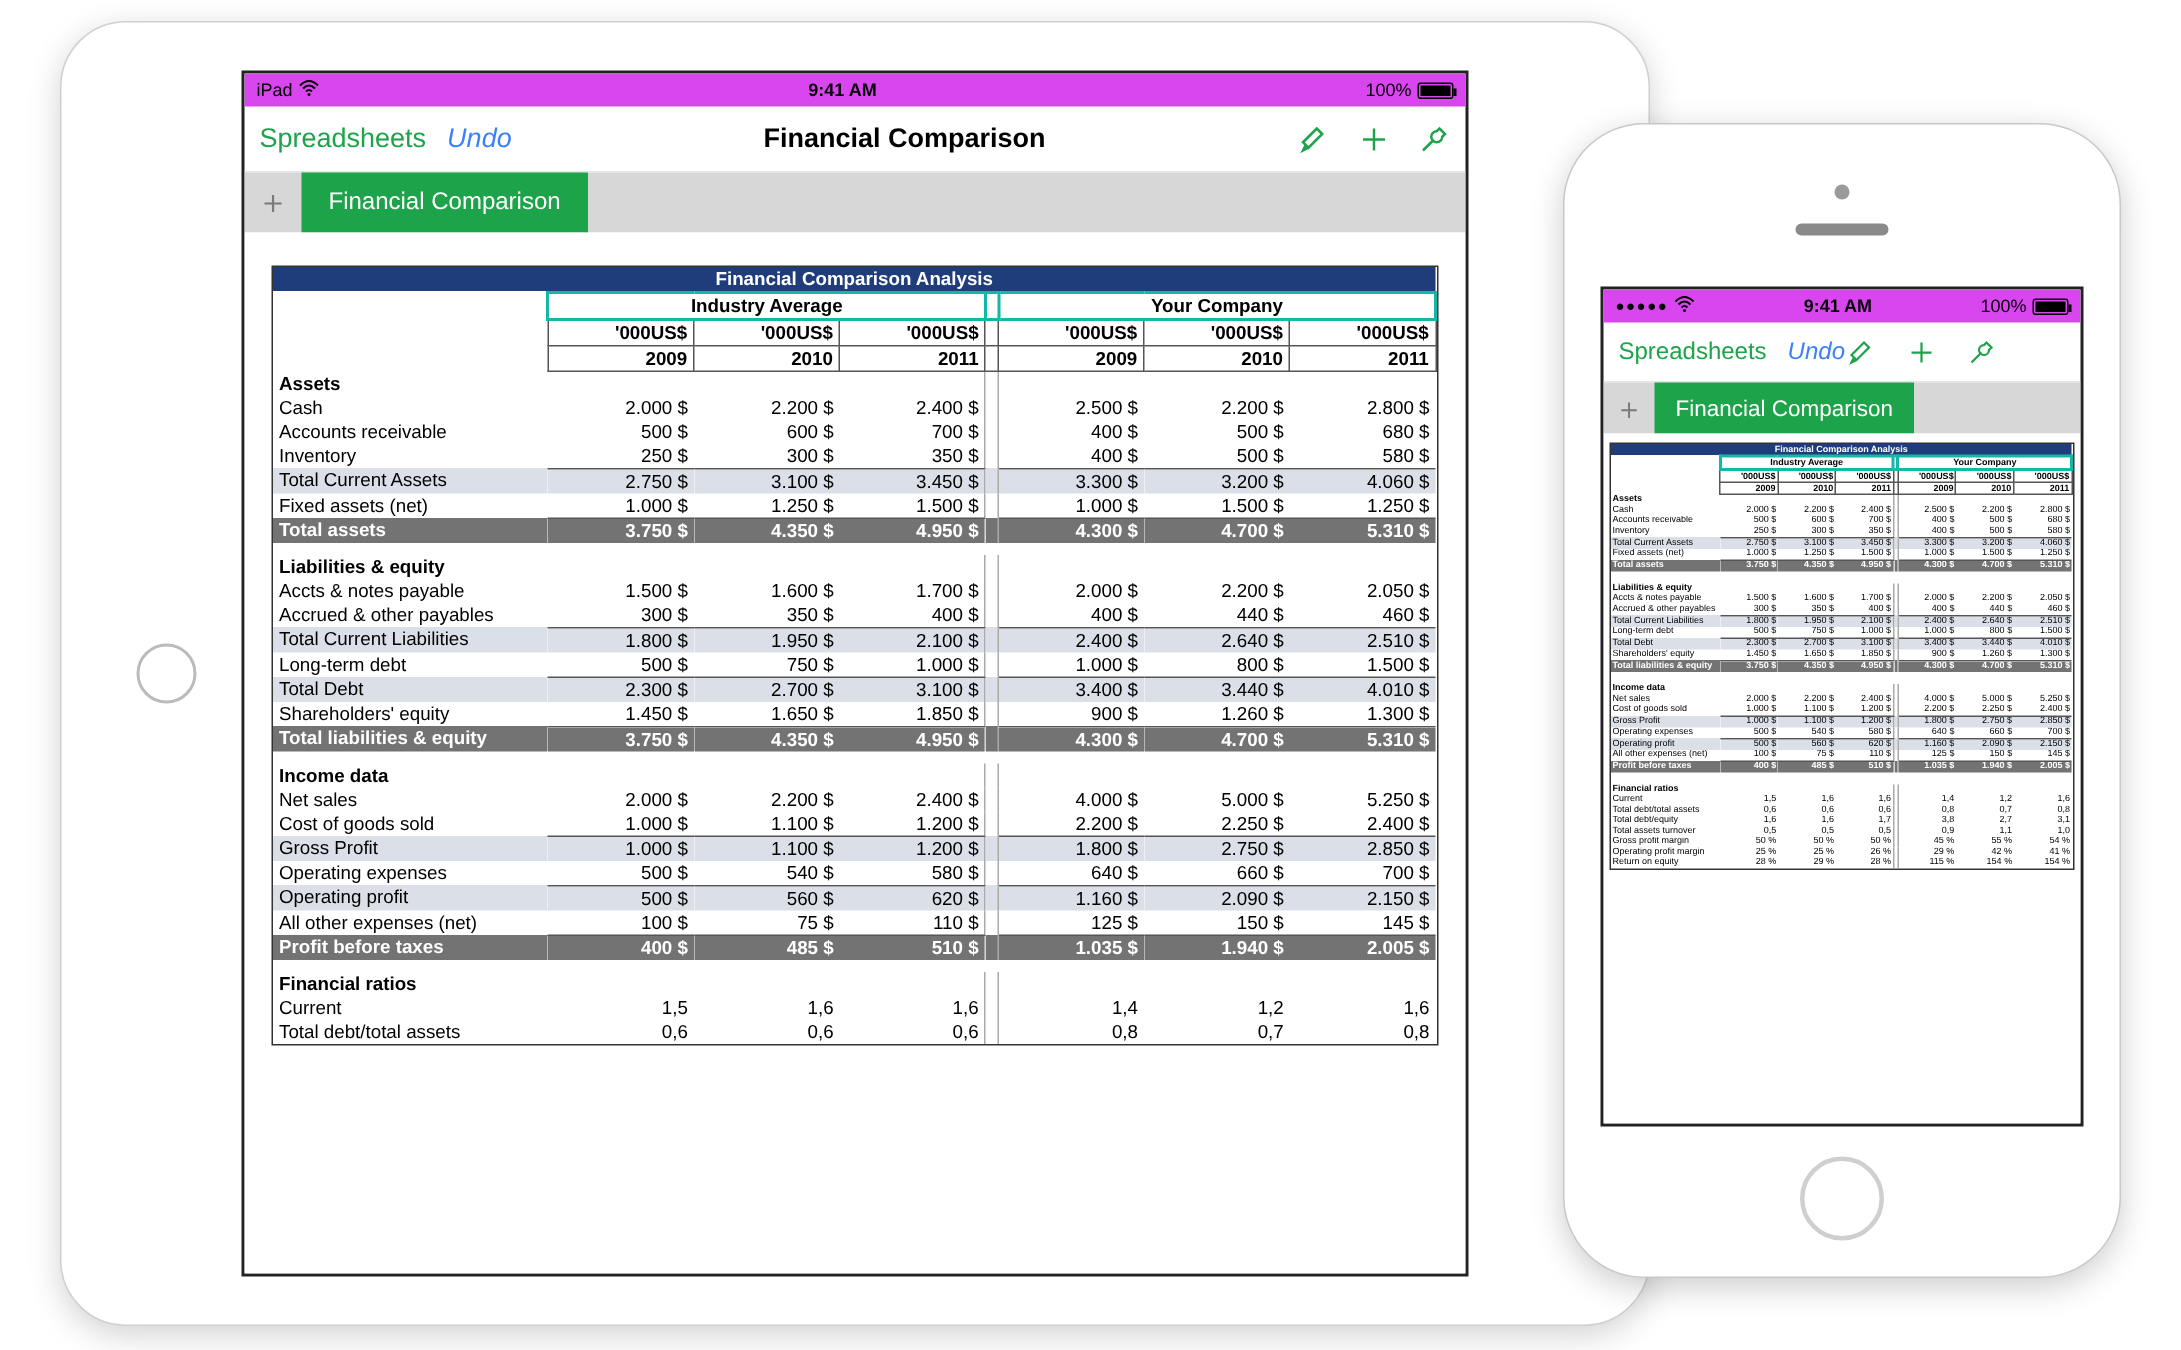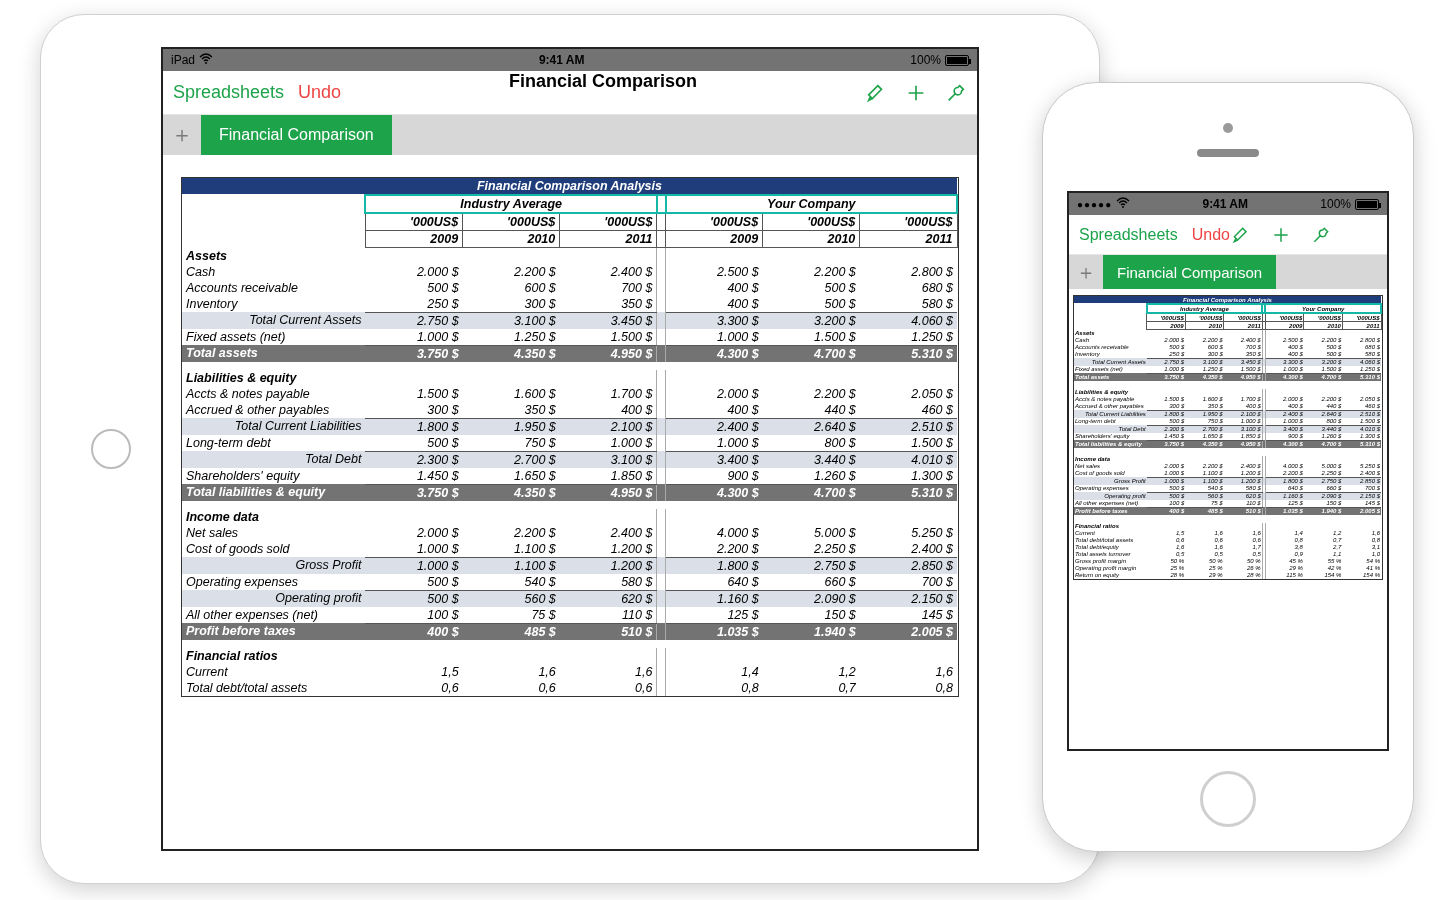--- a/index.html
+++ b/index.html
@@ -19,52 +19,52 @@
     position: absolute; top: 82px; right: 40px; width: 372px; height: 770px;
     background: #fff; border-radius: 54px; box-shadow: 0 6px 22px rgba(0,0,0,0.2);
     border: 1px solid #c8c8c8;
   }
   .iphone .speaker { position: absolute; top: 66px; left: 50%; transform: translateX(-50%); width: 62px; height: 8px; background: #8a8a8a; border-radius: 4px; }
   .iphone .cam { position: absolute; top: 40px; left: 50%; transform: translateX(-50%); width: 10px; height: 10px; background: #9a9a9a; border-radius: 50%; }
   .iphone .screen { position: absolute; top: 108px; left: 24px; right: 24px; bottom: 100px; border: 2px solid #222; background: #fff; overflow: hidden; display: flex; flex-direction: column; }
   .iphone .home-btn { position: absolute; bottom: 24px; left: 50%; transform: translateX(-50%); width: 56px; height: 56px; border: 3px solid #cfcfcf; border-radius: 50%; }
 
   
-  .status-bar { height: 22px; display: flex; align-items: center; justify-content: space-between; padding: 0 8px; font-size: 12px; background: #737373; }
+  .status-bar { height: 22px; display: flex; align-items: center; justify-content: space-between; padding: 0 8px; font-size: 12px; background: #d946ef; }
   .status-bar .sb-left, .status-bar .sb-right { display: flex; align-items: center; gap: 4px; }
   .status-bar .sb-center { font-weight: 600; }
   .battery { display:inline-block; width:24px; height:11px; border:1px solid #000; border-radius:2px; position:relative; }
   .battery::after { content:""; position:absolute; right:-3px; top:3px; width:2px; height:5px; background:#000; }
   .battery .fill { position:absolute; inset:1px; background:#000; }
 
   .dots { letter-spacing: 1px; font-size: 10px; }
 
   
-  .app-bar { height: 44px; display: flex; padding: 0 10px; border-bottom: 1px solid #e5e5e5; }
+  .app-bar { height: 44px; display: flex; align-items: center; padding: 0 10px; border-bottom: 1px solid #e5e5e5; }
   .app-bar .left { display:flex; gap: 14px; align-items:center; }
   .app-bar .link { color: #1da34a; font-size: 18px; }
-  .app-bar .muted { color: #ef4444; font-size: 18px; }
+  .app-bar .muted { color: #3b82f6; font-size: 18px; font-style: italic; }
   .app-bar .title { flex:1; text-align:center; font-weight:600; font-size: 18px; }
   .app-bar .right { display:flex; gap: 18px; align-items:center; }
   .icon-btn { width: 22px; height: 22px; color: #1da34a; display:inline-flex; align-items:center; justify-content:center; }
   .icon-btn svg { stroke: currentColor; fill: none; stroke-width: 1.8; }
 
   .iphone .app-bar { height: 40px; }
   .iphone .app-bar .link, .iphone .app-bar .muted { font-size: 16px; }
 
   
   .tab-strip { height: 40px; background: #d7d7d7; display: flex; align-items: stretch; }
   .tab-strip .add-tab { width: 38px; display:flex; align-items:center; justify-content:center; color:#7a7a7a; font-size: 22px; font-weight:300; }
   .tab { background: #1da34a; color:#fff; display:flex; align-items:center; padding:0 18px; font-size:16px; }
   .iphone .tab-strip { height: 34px; }
   .iphone .tab { font-size: 15px; padding: 0 14px; }
   .iphone .tab-strip .add-tab { width: 34px; font-size:20px; }
 
   
-  .canvas { flex:1; overflow:auto; background:#fff; padding: 22px 18px; font-style: italic; }
+  .canvas { flex:1; overflow:auto; background:#fff; padding: 22px 18px; }
   .iphone .canvas { padding: 6px 4px; }
 
   .sheet { border: 1px solid #333; }
   table.grid { border-collapse: collapse; width: 100%; table-layout: fixed; }
   table.grid td, table.grid th { font-size: 12.5px; padding: 1px 4px; white-space: nowrap; overflow: hidden; }
   .iphone table.grid td, .iphone table.grid th { font-size: 6px; padding: 0.5px 1px; }
 
   .title-row td { background: #1f3d7a; color: #fff; font-size: 22px; font-weight: 700; text-align: center; padding: 6px 0; }
   .iphone .title-row td { font-size: 9px; padding: 2px 0; }
 
@@ -77,21 +77,21 @@
 
   .group-header td { text-align:center; font-weight:700; border:2px solid #14b8a6; }
   .sub-header td { text-align:right; font-weight:700; border:1px solid #555; }
   .sub-header td:first-child { border: none; }
   .group-header td:first-child, .sub-header td:first-child { text-align:left; border:none; }
 
   .section td:first-child { font-weight:700;margin-left:29px; }
   .num { text-align: right; }
   .row-plain td.num {}
   .row-total td { background: #dbe0e8; }
-  .row-total td:first-child { font-weight:400;text-align:right; }
+  .row-total td:first-child { font-weight:400; }
   .row-grand td { background: #737373; color:#fff; font-weight:700; }
 
   .box-bottom td.num { border-bottom: 1px solid #555; }
 
 </style>
 </head>
 <body>
 
 <div class="ipad">
   <div class="home-btn"></div>

